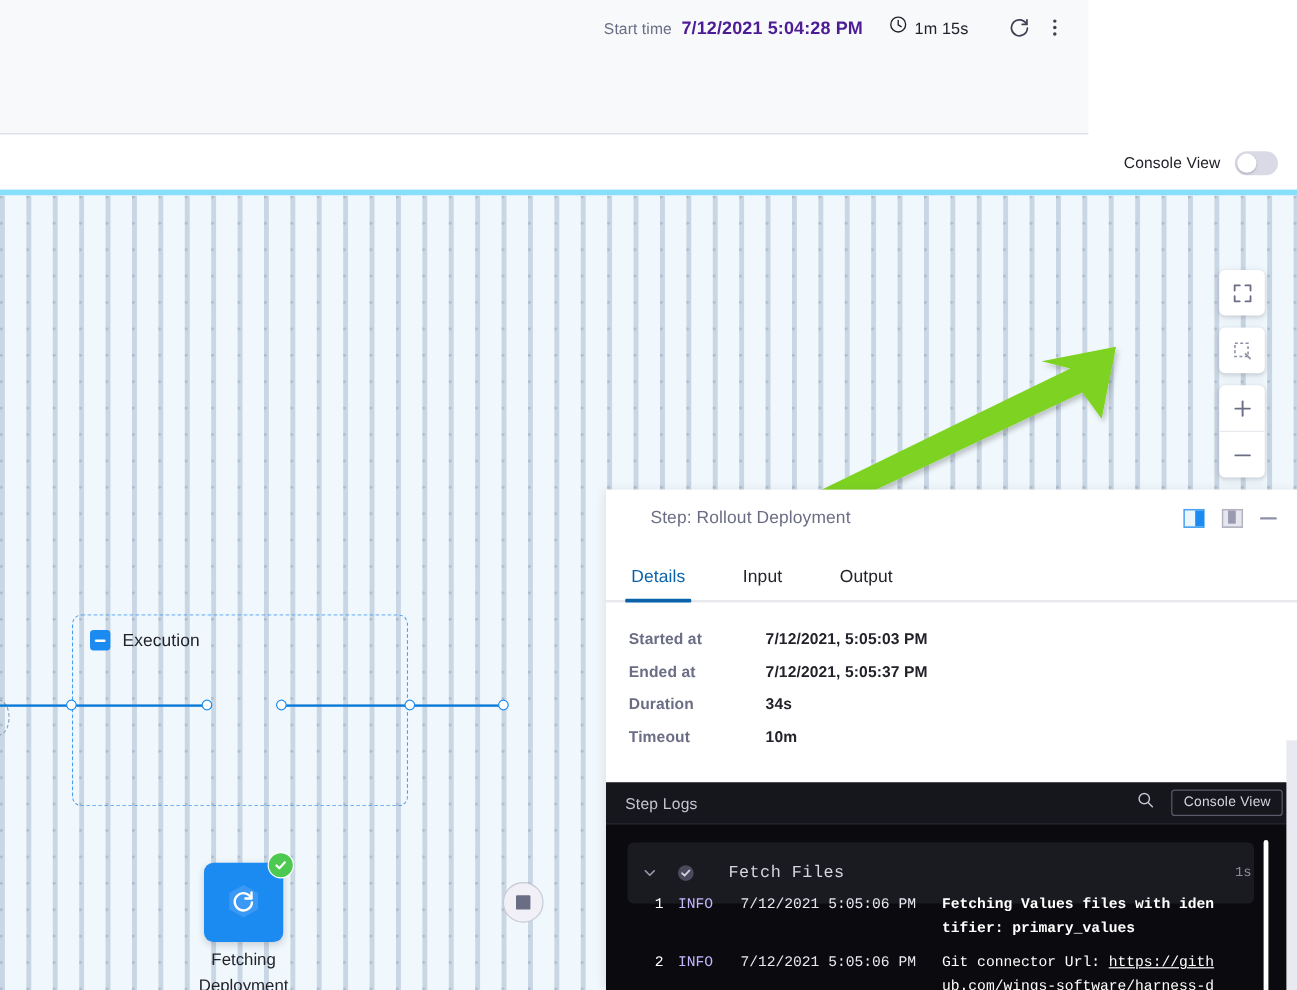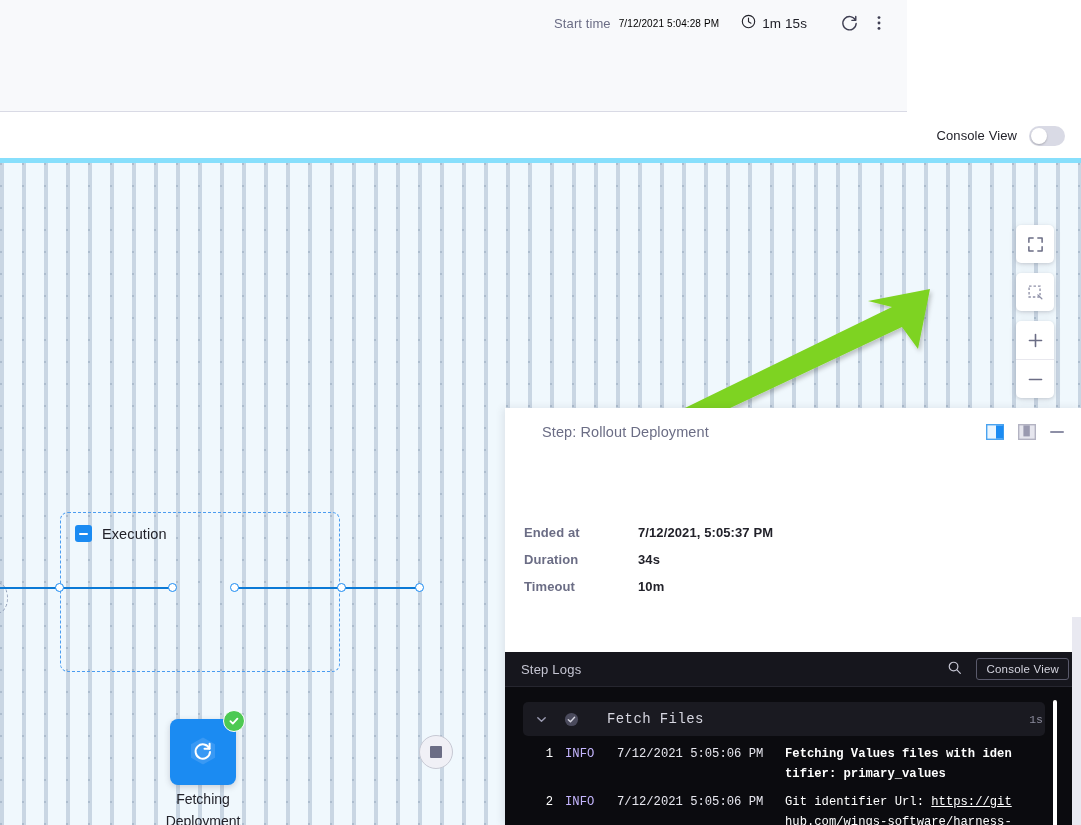--- a/index.html
+++ b/index.html
@@ -32,23 +32,23 @@
     align-items: center;
     height: 34px;
   }
   .start-label {
     font-size: 13px;
     color: #6b6d85;
     margin-right: 8px;
     letter-spacing: .1px;
   }
   .start-value {
-    font-size: 10px;
-    color: #000000;
-    font-weight: 400;
+    font-size: 15px;
+    color: #4c1d95;
+    font-weight: 700;
     letter-spacing: .1px;
   }
   .duration-group {
     display: flex;
     align-items: center;
     margin-left: 22px;
   }
   .duration-value {
     font-size: 13.5px;
     color: #22222a;
@@ -404,21 +404,21 @@
     border: 1px solid #5a5a6b;
     border-radius: 3px;
     color: #d4d4de;
     font-size: 11.5px;
     padding: 4px 9px;
     letter-spacing: .2px;
   }
   .log-section {
     position: absolute;
     left: 18px; top: 50px;
-    width: 522px; height: 34px;
+    width: 522px; height: 51px;
     background: #1a1a21;
     border-radius: 5px;
     display: flex;
     align-items: center;
   }
   .chevron-wrap { margin-left: 12px; display: flex; align-items: center; }
   .sec-check { margin-left: 16px; display: flex; align-items: center; }
   .sec-name {
     margin-left: 28px;
     font-family: "Liberation Mono", monospace;
@@ -626,24 +626,33 @@
       <span class="layout-ico">
         <svg width="18" height="16" viewBox="0 0 18 16">
           <rect x="0.7" y="0.7" width="16.6" height="14.6" fill="#e6e6ee" stroke="#b3b3c2" stroke-width="1.4"></rect>
           <rect x="5.4" y="1.4" width="6.4" height="11" fill="#9a9ab0"></rect>
         </svg>
       </span>
       <span class="minimize-dash"></span>
     </div>
   </div>
 
+  <div class="tabs">
+    <span class="tab active">Details</span>
+    <span class="tab">Input</span>
+    <span class="tab">Output</span>
+  </div>
 
   <div class="dp-body">
     <table class="meta-table">
       <tbody>
+          <tr>
+        <td class="meta-key">Started at</td>
+        <td class="meta-val">7/12/2021, 5:05:03 PM</td>
+      </tr>
       <tr>
         <td class="meta-key">Ended at</td>
         <td class="meta-val">7/12/2021, 5:05:37 PM</td>
       </tr>
       <tr>
         <td class="meta-key">Duration</td>
         <td class="meta-val">34s</td>
       </tr>
       <tr>
         <td class="meta-key">Timeout</td>
@@ -688,20 +697,20 @@
     <div class="log-row">
       <span class="ln">1</span>
       <span class="lvl">INFO</span>
       <span class="lts">7/12/2021 5:05:06 PM</span>
       <span class="lmsg bold">Fetching Values files with identifier: primary_values</span>
     </div>
     <div class="log-row">
       <span class="ln">2</span>
       <span class="lvl">INFO</span>
       <span class="lts">7/12/2021 5:05:06 PM</span>
-      <span class="lmsg"><span>Git identifier Url: </span><a href="#">https://github.com/wings-software/harness-docs.git</a></span>
+      <span class="lmsg"><span>Git connector Url: </span><a href="#">https://github.com/wings-software/harness-docs.git</a></span>
     </div>
 
   </div>
 
   <div class="logs-scrollbar"></div>
 </div>
 <div class="right-edge-strip"></div>
 
 </body></html>

